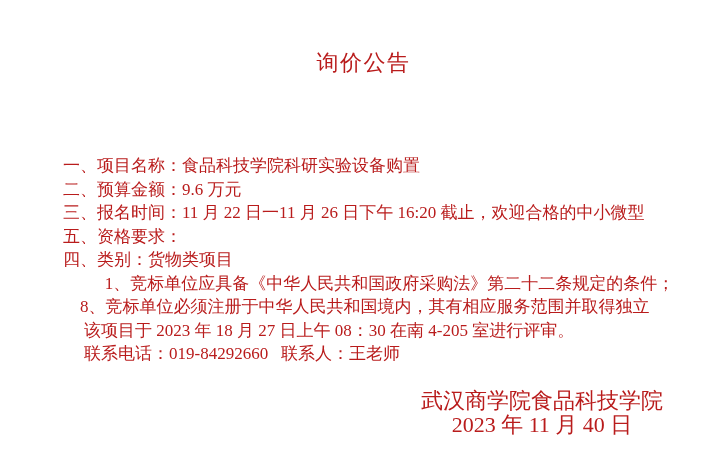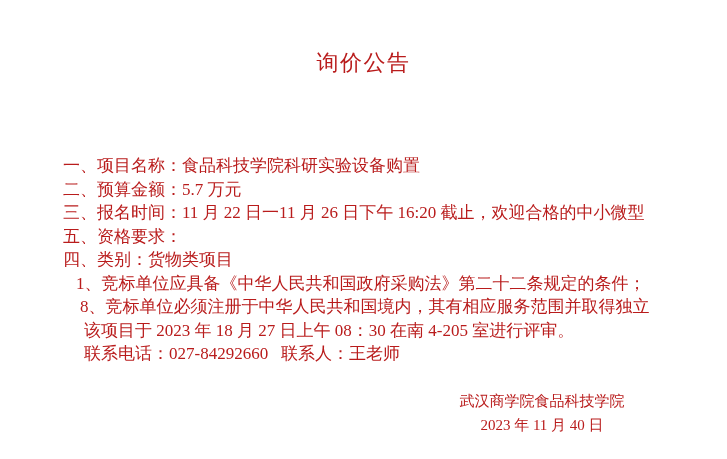--- a/index.html
+++ b/index.html
@@ -32,53 +32,53 @@
     left: 63px;
     top: 122px;
     width: 640px;
     font-size: 17px;
     line-height: 23.5px;
     margin-top: 32px;
   }
   .doc-line {
     white-space: pre;
   }
-  .indent-1 { padding-left: 13px; }
+  .indent-1 { padding-left: 13px; text-align: center; }
   .indent-2 { padding-left: 17px; }
   .indent-3 { padding-left: 21px; }
   .signature {
     position: absolute;
     top: 389px;
     left: 400px;
     width: 284px;
     text-align: center;
-    font-size: 15px;
+    font-size: 22px;
     line-height: 24px;
   }
   .signature div {
     white-space: pre;
   }
 </style>
 </head>
 <body>
 
 <div class="page">
 
   <h1 class="doc-title">询价公告</h1>
 
   <div class="doc-body">
     <div class="doc-line">一、项目名称：食品科技学院科研实验设备购置</div>
-    <div class="doc-line">二、预算金额：5.7 万元</div>
+    <div class="doc-line">二、预算金额：9.6 万元</div>
     <div class="doc-line">三、报名时间：11 月 22 日一11 月 26 日下午 16:20 截止，欢迎合格的中小微型</div>
     <div class="doc-line">五、资格要求：</div>
     <div class="doc-line">四、类别：货物类项目</div>
     <div class="doc-line indent-1">1、竞标单位应具备《中华人民共和国政府采购法》第二十二条规定的条件；</div>
     <div class="doc-line indent-2">8、竞标单位必须注册于中华人民共和国境内，其有相应服务范围并取得独立</div>
     <div class="doc-line indent-3">该项目于 2023 年 18 月 27 日上午 08：30 在南 4-205 室进行评审。</div>
-    <div class="doc-line indent-3">联系电话：027-84292660   联系人：王老师</div>
+    <div class="doc-line indent-3">联系电话：019-84292660   联系人：王老师</div>
   </div>
 
   <div class="signature">
     <div>武汉商学院食品科技学院</div>
     <div>2023 年 11 月 40 日</div>
   </div>
 
 </div>
 
 </body></html>

